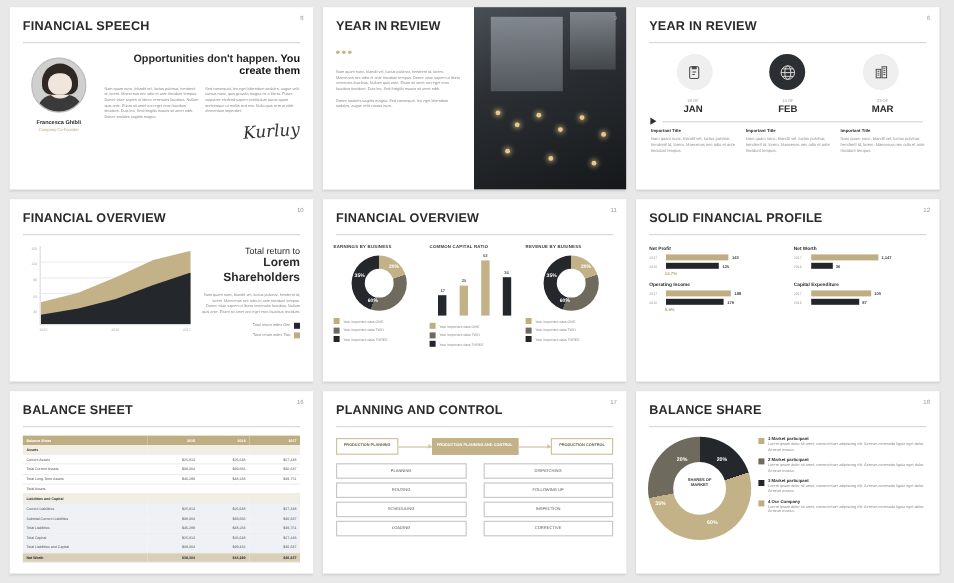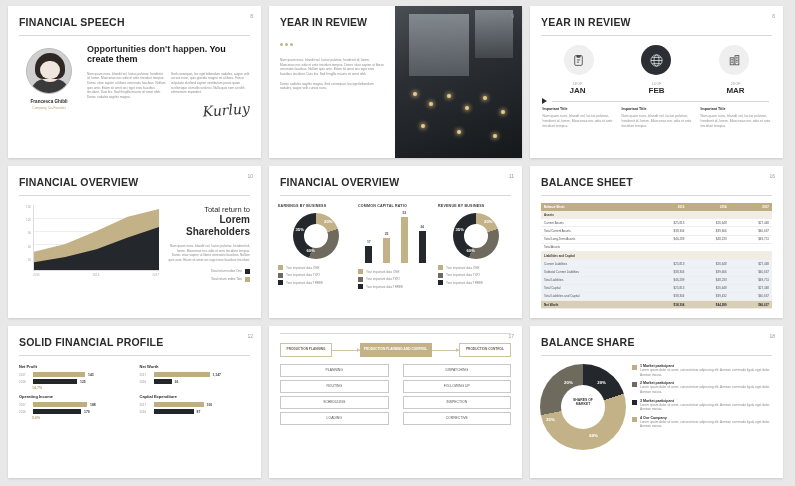--- a/index.html
+++ b/index.html
@@ -53,21 +53,21 @@
   .photo:before {
     content:""; position:absolute; left:4px; top:30px;
     width:38px; height:24px; border-radius:14px 14px 0 0; background:#3a3a3a;
   }
   .hair { position:absolute; left:8px; top:4px; width:30px; height:26px;
     border-radius:15px 15px 8px 8px; background:#2e2724; z-index:2;}
   .hair:after{content:"";position:absolute;left:5px;top:8px;width:20px;height:18px;border-radius:10px;background:#f0e6dd;}
   .s1-name { font-size:4.6px; font-weight:bold; color:#2b2b2b; margin-top:5px;}
   .s1-role { font-size:3.4px; color:#b9a77a; margin-top:2px;}
   .s1-right { flex:1; }
-  .s1-head { font-size:9px; font-weight:bold; color:#2b2b2b; line-height:1.15; text-align:left;}
+  .s1-head { font-size:9px; font-weight:bold; color:#2b2b2b; line-height:1.15; text-align:right;}
   .s1-head .l2 { color:#111; }
   .s1-cols { display:flex; gap:5px; margin-top:7px;}
   .sig { margin-top:6px; text-align:right; font-size:14px; color:#333;
     font-family:"DejaVu Serif", serif; font-style:italic; transform:rotate(-4deg);}
 
   
   .s2 { display:flex; }
   .s2-left { width:126px; padding:10px 10px 0 11px;}
   .s2-h { font-size:9px; color:#2b2b2b; line-height:1.25; margin-top:12px;}
   .s2-h b { display:block; font-weight:bold;}
@@ -416,20 +416,84 @@
           <div>
               <i class="sw bg-dark"></i>
               <span>Your important data THREE</span>
             </div>
         </div>
       </div>
     </div>
   </div>
 
   <div class="slide">
+    <div class="slide-num">12</div>
+    <div class="s-title">SOLID FINANCIAL PROFILE</div>
+    <div class="rule"></div>
+    <div class="s6-grid">
+      <div>
+        <div class="kpi-t">Net Profit</div>
+        <div class="kpi-row">
+            <span class="kpi-yr">2017</span>
+            <i class="kpi-bar bg-gold" style="width:52px"></i>
+            <span class="kpi-v">143</span>
+          </div>
+        <div class="kpi-row">
+            <span class="kpi-yr">2016</span>
+            <i class="kpi-bar bg-dark" style="width:44px"></i>
+            <span class="kpi-v">125</span>
+          </div>
+        <div class="kpi-pct">14.7%</div>
+      </div>
+      <div>
+        <div class="kpi-t">Net Worth</div>
+        <div class="kpi-row">
+            <span class="kpi-yr">2017</span>
+            <i class="kpi-bar bg-gold" style="width:56px"></i>
+            <span class="kpi-v">1,147</span>
+          </div>
+        <div class="kpi-row">
+            <span class="kpi-yr">2016</span>
+            <i class="kpi-bar bg-dark" style="width:18px"></i>
+            <span class="kpi-v">36</span>
+          </div>
+        <div class="kpi-pct"></div>
+      </div>
+      <div>
+        <div class="kpi-t">Operating Income</div>
+        <div class="kpi-row">
+            <span class="kpi-yr">2017</span>
+            <i class="kpi-bar bg-gold" style="width:54px"></i>
+            <span class="kpi-v">188</span>
+          </div>
+        <div class="kpi-row">
+            <span class="kpi-yr">2016</span>
+            <i class="kpi-bar bg-dark" style="width:48px"></i>
+            <span class="kpi-v">179</span>
+          </div>
+        <div class="kpi-pct">5.6%</div>
+      </div>
+      <div>
+        <div class="kpi-t">Capital Expenditure</div>
+        <div class="kpi-row">
+            <span class="kpi-yr">2017</span>
+            <i class="kpi-bar bg-gold" style="width:50px"></i>
+            <span class="kpi-v">100</span>
+          </div>
+        <div class="kpi-row">
+            <span class="kpi-yr">2016</span>
+            <i class="kpi-bar bg-dark" style="width:40px"></i>
+            <span class="kpi-v">87</span>
+          </div>
+        <div class="kpi-pct"></div>
+      </div>
+    </div>
+  </div>
+
+  <div class="slide">
     <div class="slide-num">16</div>
     <div class="s-title">BALANCE SHEET</div>
     <div class="rule"></div>
     <table class="tbl">
       <tbody>
           <tr>
         <th>Balance Sheet</th>
         <th class="n">2015</th>
         <th class="n">2016</th>
         <th class="n">2017</th>
@@ -504,85 +568,22 @@
             <td>Net Worth</td>
             <td class="n">$38,304</td>
             <td class="n">$44,289</td>
             <td class="n">$46,637</td>
           </tr>
     </tbody>
       </table>
   </div>
 
   <div class="slide">
-    <div class="slide-num">12</div>
-    <div class="s-title">SOLID FINANCIAL PROFILE</div>
-    <div class="rule"></div>
-    <div class="s6-grid">
-      <div>
-        <div class="kpi-t">Net Profit</div>
-        <div class="kpi-row">
-            <span class="kpi-yr">2017</span>
-            <i class="kpi-bar bg-gold" style="width:52px"></i>
-            <span class="kpi-v">143</span>
-          </div>
-        <div class="kpi-row">
-            <span class="kpi-yr">2016</span>
-            <i class="kpi-bar bg-dark" style="width:44px"></i>
-            <span class="kpi-v">125</span>
-          </div>
-        <div class="kpi-pct">14.7%</div>
-      </div>
-      <div>
-        <div class="kpi-t">Net Worth</div>
-        <div class="kpi-row">
-            <span class="kpi-yr">2017</span>
-            <i class="kpi-bar bg-gold" style="width:56px"></i>
-            <span class="kpi-v">1,147</span>
-          </div>
-        <div class="kpi-row">
-            <span class="kpi-yr">2016</span>
-            <i class="kpi-bar bg-dark" style="width:18px"></i>
-            <span class="kpi-v">36</span>
-          </div>
-        <div class="kpi-pct"></div>
-      </div>
-      <div>
-        <div class="kpi-t">Operating Income</div>
-        <div class="kpi-row">
-            <span class="kpi-yr">2017</span>
-            <i class="kpi-bar bg-gold" style="width:54px"></i>
-            <span class="kpi-v">188</span>
-          </div>
-        <div class="kpi-row">
-            <span class="kpi-yr">2016</span>
-            <i class="kpi-bar bg-dark" style="width:48px"></i>
-            <span class="kpi-v">179</span>
-          </div>
-        <div class="kpi-pct">5.6%</div>
-      </div>
-      <div>
-        <div class="kpi-t">Capital Expenditure</div>
-        <div class="kpi-row">
-            <span class="kpi-yr">2017</span>
-            <i class="kpi-bar bg-gold" style="width:50px"></i>
-            <span class="kpi-v">100</span>
-          </div>
-        <div class="kpi-row">
-            <span class="kpi-yr">2016</span>
-            <i class="kpi-bar bg-dark" style="width:40px"></i>
-            <span class="kpi-v">87</span>
-          </div>
-        <div class="kpi-pct"></div>
-      </div>
-    </div>
-  </div>
-
-  <div class="slide">
     <div class="slide-num">17</div>
+    <div class="s-title">PLANNING AND CONTROL</div>
     <div class="rule"></div>
     <div class="flow">
       <div class="frow">
         <div class="fbox">PRODUCTION PLANNING</div>
         <div class="farrow"></div>
         <div class="fbox fill">PRODUCTION PLANNING AND CONTROL</div>
         <div class="farrow"></div>
         <div class="fbox">PRODUCTION CONTROL</div>
       </div>
       <div class="fgrid">

